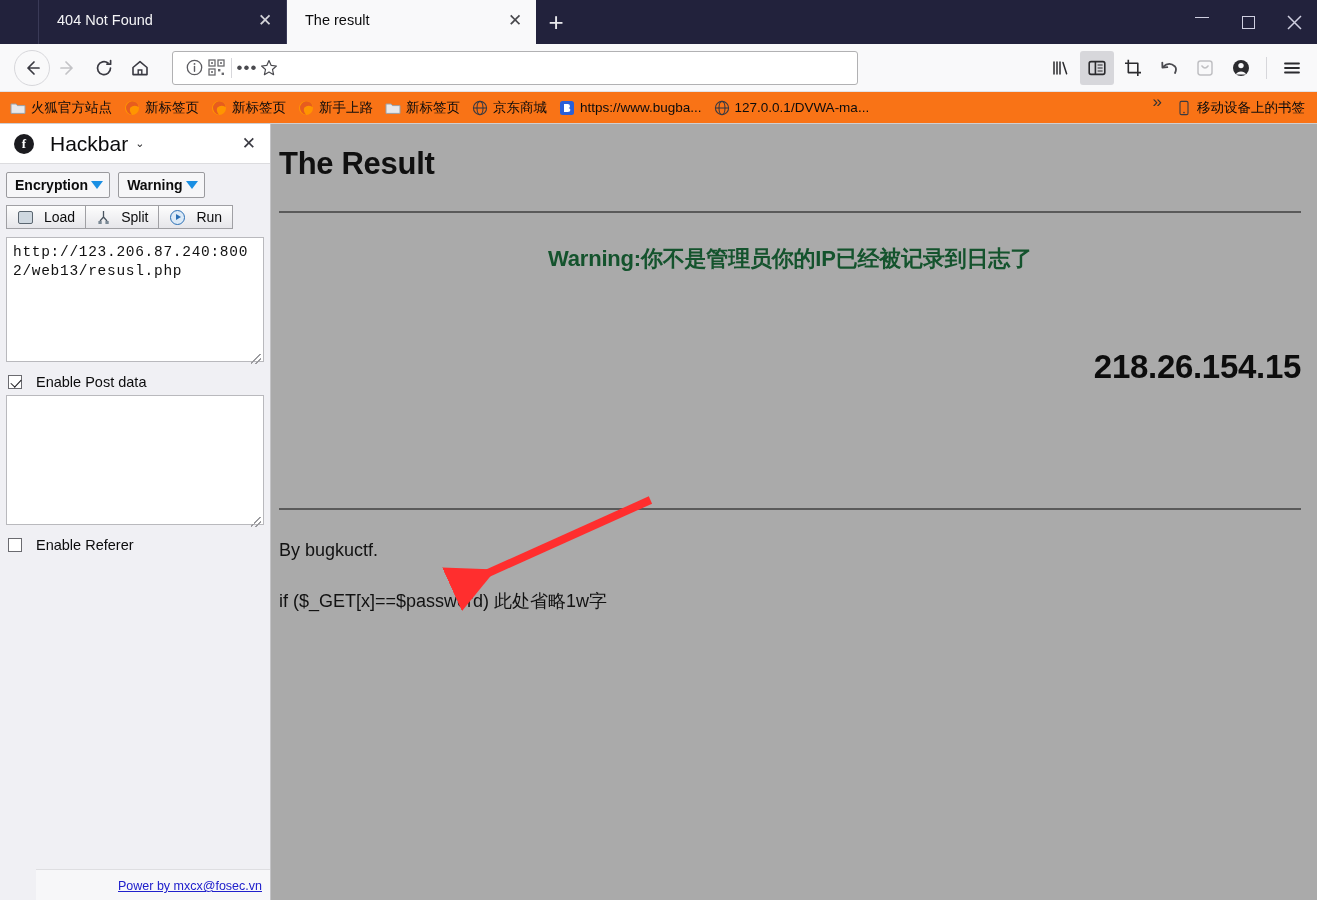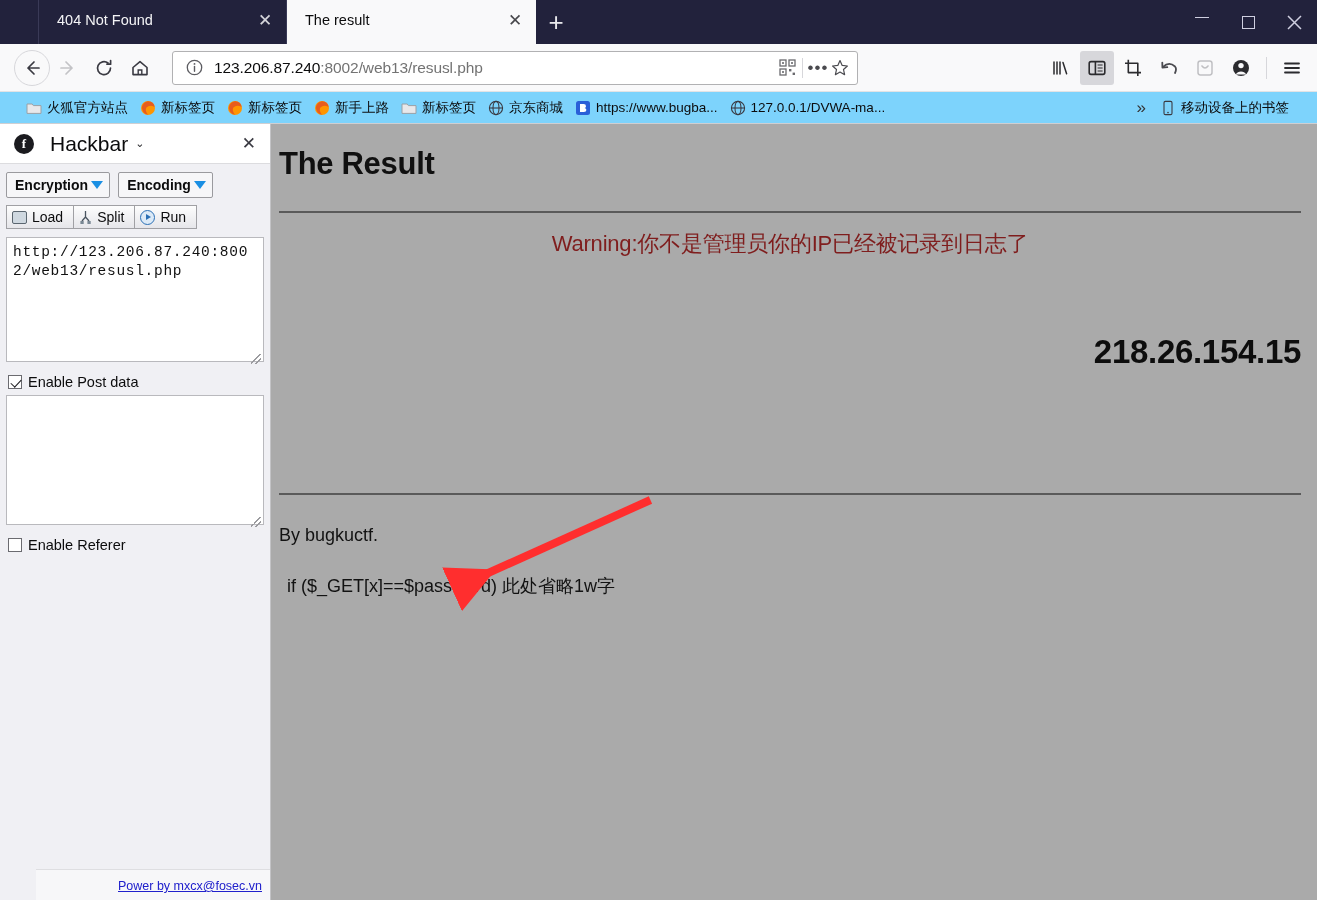--- a/index.html
+++ b/index.html
@@ -87,22 +87,22 @@
   .tbtn {
     width: 34px; height: 34px; border-radius: 3px;
     display:flex; align-items:center; justify-content:center; color:#2b2b2e;
   }
   .tbtn.active { background: #d7d7db; }
   .tbtn.dim { color: #c0c0c3; }
   .tb-sep { width:1px; height:22px; background:#d7d7db; margin:0 6px; }
 
   
   .bookmarks {
-    height: 32px; background: #7dd3fc; display:flex; align-items:center;
-    padding: 0 20px; border-bottom: 1px solid #cfcfd2; font-size: 13.5px; color:#0c0c0d;
+    height: 32px; background: #f97316; display:flex; 
+    padding: 0 4px; border-bottom: 1px solid #cfcfd2; font-size: 13.5px; color:#0c0c0d;
   }
   .bm { display:flex; align-items:center; gap:5px; padding: 3px 6px; white-space: nowrap; }
   .bm-ico { width:16px; height:16px; flex:0 0 16px; display:block; }
   .bm-overflow { margin-left:auto; padding: 0 8px; font-size: 17px; color:#333; }
 
   
   .below { display:flex; height: 776px; background:#fff; }
 
   
   .sidebar {
@@ -127,43 +127,43 @@
   .hb-row { display:flex; gap:8px; margin-bottom:7px; }
   .hb-drop {
     border:1px solid #9a9a9e; background:#f6f6f8; border-radius:2px;
     padding: 4px 6px 4px 8px; font-size:14px; font-weight:bold; color:#0c0c0d;
     display:flex; align-items:center; gap:3px;
   }
   .tri-down { width:0;height:0;border-left:6px solid transparent;border-right:6px solid transparent;border-top:8px solid #1a8fe3; }
   .hb-row2 { display:flex; margin: 0 0 8px 0; }
   .hb-btn {
     border:1px solid #a0a0a4; background: linear-gradient(#fdfdfd,#e6e6ea);
-    padding: 3px 10px 3px 5px; font-size:14px; color:#0c0c0d;
-    display:flex; align-items:center; gap:5px; margin-right:-1px;justify-content:flex-end;
+    padding: 3px 10px 3px 11px; font-size:14px; color:#0c0c0d;
+    display:flex; align-items:center; gap:11px; margin-right:-1px;justify-content:flex-end;
   }
   .hb-ico-load { width:15px;height:13px;border:1.4px solid #5b6670;border-radius:2px;background:#cfd8e0; flex:0 0 15px;}
   .hb-ico-split { width:13px;height:15px; flex:0 0 13px; }
   .hb-ico-run { width:15px;height:15px;border-radius:50%;border:1.6px solid #2a6fb5;background:#dceaf7;display:flex;align-items:center;justify-content:center; flex:0 0 15px;}
   .hb-ico-run::after{content:"";width:0;height:0;border-left:5px solid #2a6fb5;border-top:3.5px solid transparent;border-bottom:3.5px solid transparent;margin-left:2px;}
 
   .hb-ta {
     width: 100%; background:#fff; border:1px solid #b9b9bd;
     font-family: "Liberation Mono", monospace; font-size: 14.5px;
     color:#111; padding: 5px 6px; resize:none; line-height:1.28;
     letter-spacing: .7px; position:relative; overflow:hidden;
   }
   .ta-url { height: 125px; }
   .ta-post { height: 130px; }
   .grip { position:absolute; right:3px; bottom:2px; width:10px; height:10px;
     background:
       linear-gradient(135deg, transparent 0 45%, #9b9b9f 45% 55%, transparent 55%),
       linear-gradient(135deg, transparent 0 70%, #9b9b9f 70% 80%, transparent 80%);
   }
   .ta-wrap { position:relative; }
-  .cb-row { display:flex; align-items:center; gap:6px; margin: 8px 0 5px 2px; font-size:14.5px; color:#0c0c0d; }
+  .cb-row { display:flex; align-items:center; gap:14px; margin: 8px 0 5px 2px; font-size:14.5px; color:#0c0c0d; }
   .cbox { width:14px;height:14px;border:1px solid #6b6b70;background:#fff; flex:0 0 14px; position:relative; }
   .cbox.checked::after {
     content:""; position:absolute; left:3.5px; top:0.5px; width:5px; height:9px;
     border:solid #1b1b1f; border-width: 0 1.7px 1.7px 0; transform: rotate(43deg);
   }
   .sb-foot {
     margin-top:auto; background:#f7f7f9; border-top:1px solid #dedee1;
     padding: 6px 8px; text-align: right; margin-left: 36px;
   }
   .sb-foot a { color:#2020cc; font-size:12.5px; text-decoration: underline; }
@@ -172,30 +172,30 @@
   .content {
     flex: 1; background: #aaaaaa; position: relative;
     padding: 18px 16px 0 8px; overflow:hidden;
   }
   .page-title {
     font-size: 31px; font-weight: bold; color:#101010; letter-spacing: -0.3px;
     margin: 4px 0 0 0;
   }
   .rule { height: 0; border-top: 2px solid #5a5a5a; margin: 29px 0 0 0; }
   .warn {
-    text-align:center; font-size: 22px; font-weight: normal; color:#7f1d1d;
-    margin-top: 16px; letter-spacing: -0.2px;
+    text-align:center; font-size: 22px; font-weight: bold; color:#14532d;
+    margin-top: 31px; letter-spacing: -0.2px;
   }
   .ipline {
     text-align:right; font-size: 33px; font-weight: bold; color:#0d0d0d;
     margin-top: 74px; letter-spacing: -0.3px;
   }
   .rule2 { height:0; border-top:2px solid #5a5a5a; margin-top: 122px; }
   .byline { font-size: 18px; color:#121212; margin: 30px 0 0 0; }
-  .codeline { font-size: 18px; color:#121212; margin: 28px 0 0 8px; }
+  .codeline { font-size: 18px; color:#121212; margin: 28px 0 0 0; }
 
   .arrow { position:absolute; left:0; top:0; width:100%; height:100%; pointer-events:none; }
 </style>
 </head>
 <body>
 
 <div class="titlebar">
   <div class="tab-strip">
     <div class="tab-spacer"></div>
     <div class="tab inactive">
@@ -248,21 +248,20 @@
   </div>
 
   <div class="urlbar">
     <span class="url-ico">
       <svg width="17" height="17" viewBox="0 0 17 17">
           <circle cx="8.5" cy="8.5" r="7.2" stroke="#5c5c61" stroke-width="1.3" fill="none"></circle>
           <path d="M8.5 7.4 V12.2" stroke="#5c5c61" stroke-width="1.4" stroke-linecap="round"></path>
           <circle cx="8.5" cy="4.9" r="0.95" fill="#5c5c61"></circle>
         </svg>
     </span>
-    <span class="url-text"><span>123.206.87.240</span><span class="url-dim">:8002/web13/resusl.php</span></span>
     <span class="url-ico">
       <svg width="17" height="17" viewBox="0 0 17 17">
           <rect x="1" y="1" width="6" height="6" stroke="#6a6a6e" stroke-width="1.3" fill="none"></rect>
           <rect x="10" y="1" width="6" height="6" stroke="#6a6a6e" stroke-width="1.3" fill="none"></rect>
           <rect x="1" y="10" width="6" height="6" stroke="#6a6a6e" stroke-width="1.3" fill="none"></rect>
           <rect x="10" y="10" width="2.4" height="2.4" fill="#6a6a6e"></rect>
           <rect x="13.6" y="13.6" width="2.4" height="2.4" fill="#6a6a6e"></rect>
           <rect x="3.1" y="3.1" width="1.8" height="1.8" fill="#6a6a6e"></rect>
           <rect x="12.1" y="3.1" width="1.8" height="1.8" fill="#6a6a6e"></rect>
           <rect x="3.1" y="12.1" width="1.8" height="1.8" fill="#6a6a6e"></rect>
@@ -401,21 +400,21 @@
       <div class="sb-close">✕</div>
     </div>
 
     <div class="hb-body">
       <div class="hb-row">
         <div class="hb-drop">
           <span>Encryption</span>
           <span class="tri-down"></span>
         </div>
         <div class="hb-drop">
-          <span>Encoding</span>
+          <span>Warning</span>
           <span class="tri-down"></span>
         </div>
       </div>
 
       <div class="hb-row2">
         <div class="hb-btn">
           <span class="hb-ico-load"></span>
           <span>Load</span>
         </div>
         <div class="hb-btn">

